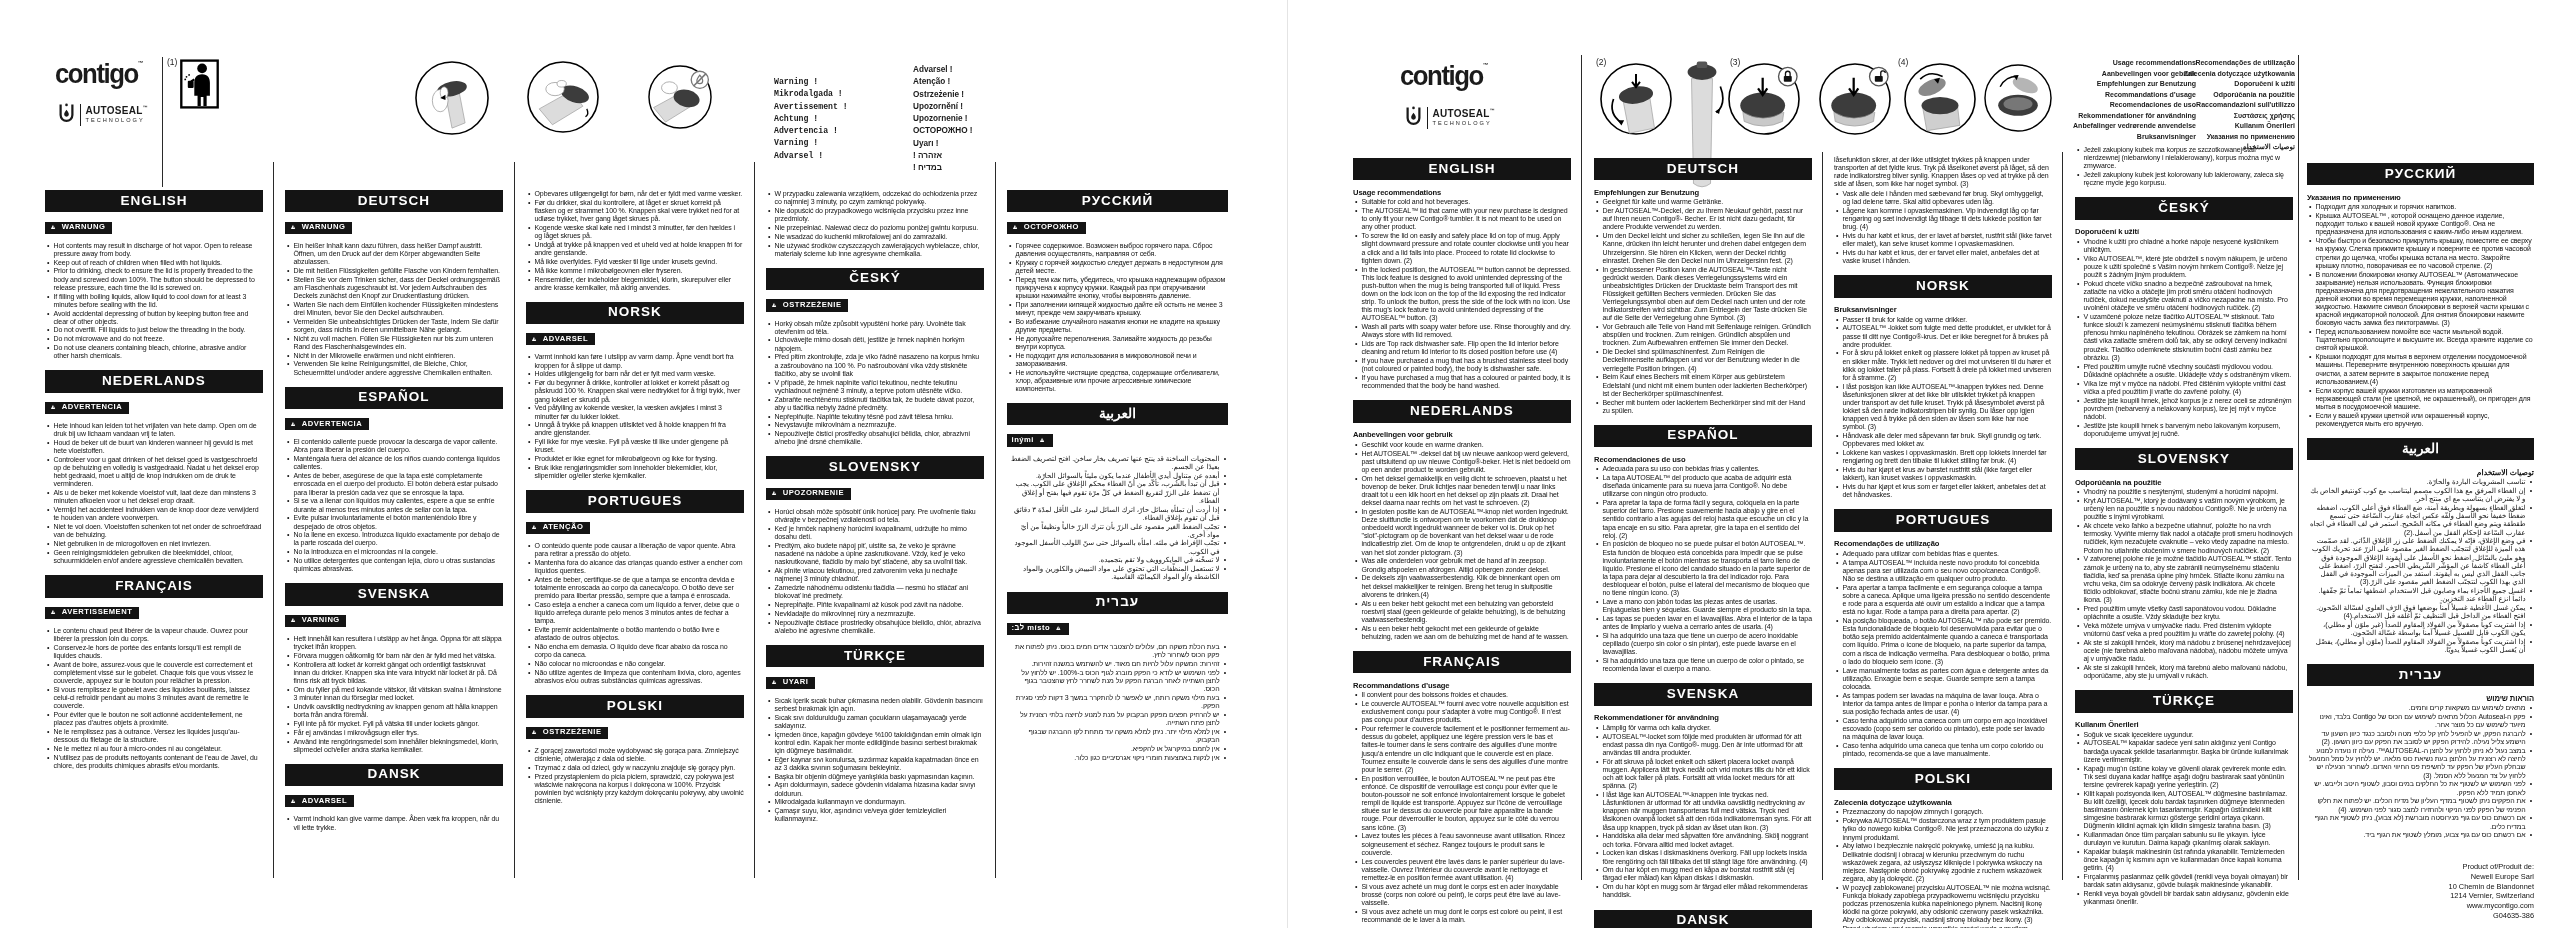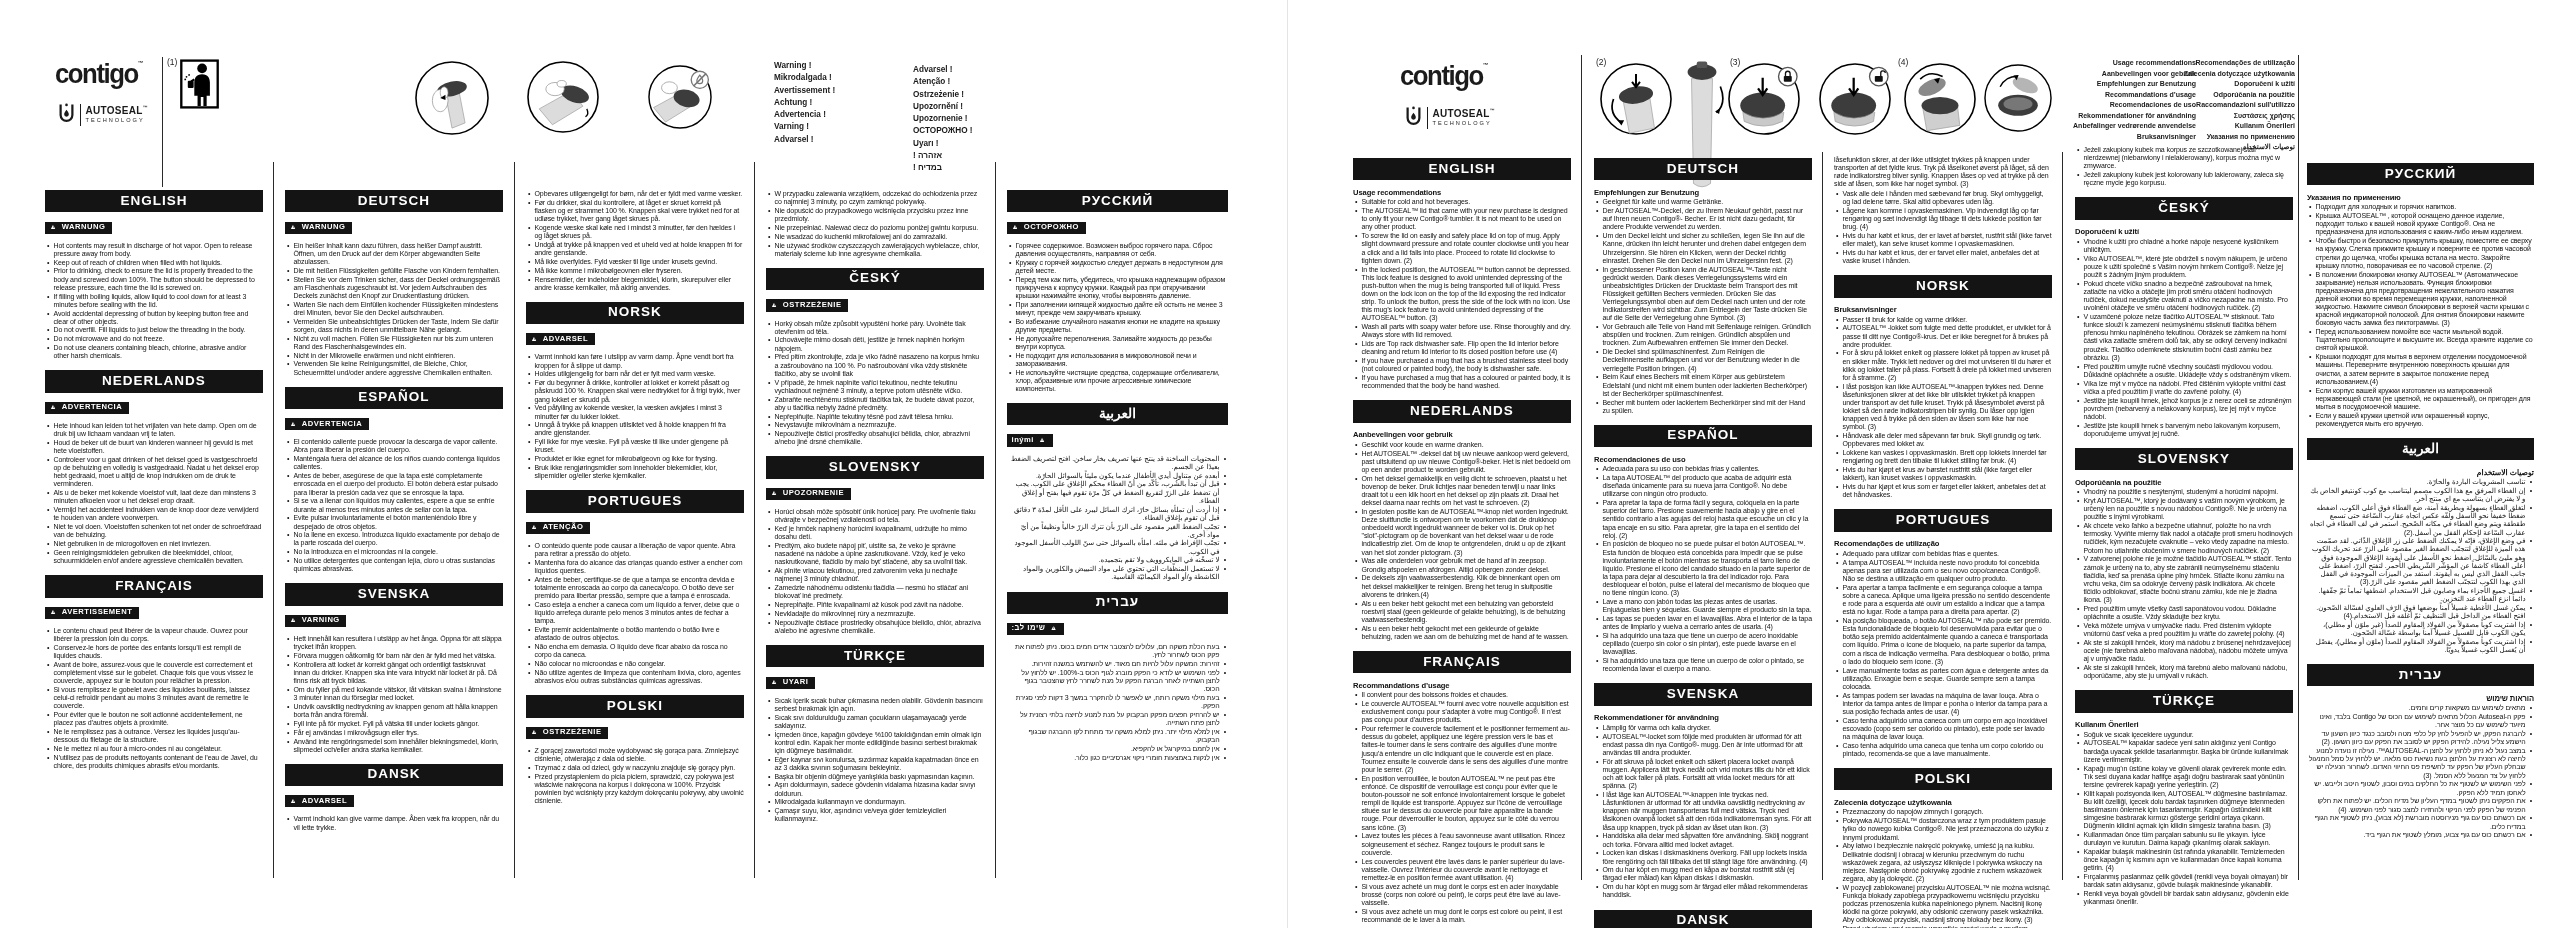--- a/index.html
+++ b/index.html
@@ -114,21 +114,21 @@
         <circle cx="50" cy="50" r="47" fill="#fff" stroke="#000" stroke-width="2.2"></circle>
         <path d="M10 66 L54 42 L70 62 L28 88 Z" fill="#dcdcdc" stroke="#9a9a9a"></path>
         <ellipse cx="60" cy="52" rx="20" ry="13" fill="#3c3c3c" transform="rotate(14 60 52)"></ellipse>
         <ellipse cx="34" cy="36" rx="12" ry="9" fill="#fff" stroke="#888"></ellipse>
         <circle cx="80" cy="24" r="13" fill="#fff" stroke="#777" stroke-width="2"></circle>
         <path d="M80 17 c-3 4 -4.4 6 -4.4 8.2 a4.4 4.4 0 0 0 8.8 0 c0 -2.2 -1.4 -4.2 -4.4 -8.2 z" fill="none" stroke="#777" stroke-width="1.8"></path>
         <path d="M71 33 L89 15" stroke="#777" stroke-width="2.4"></path>
       </svg>
     </div>
 
-    <div class="hlist" style="left:774px;top:60px;">
+    <div class="hlist" style="left:774px;top:76px;font-family:Liberation Mono, monospace;">
         <div class="hl-line">Warning !</div>
         <div class="hl-line">Mikrodalgada !</div>
         <div class="hl-line">Avertissement !</div>
         <div class="hl-line">Achtung !</div>
         <div class="hl-line">Advertencia !</div>
         <div class="hl-line">Varning !</div>
         <div class="hl-line">Advarsel !</div>
       </div>
     <div class="hlist" style="left:913px;top:64px;">
         <div class="hl-line">Advarsel !</div>
@@ -281,21 +281,21 @@
           <div class="b"><span class="dot">•</span><span class="btxt">Не используйте чистящие средства, содержащие отбеливатели, хлор, абразивные или прочие агрессивные химические компоненты.</span></div>
         </div><div class="lang-bar">العربية</div><div class="warn-box rtl" dir="rtl"><span class="tri">▲<i>!</i></span><span class="wlabel">inými</span></div><div class="bullets rtl" dir="rtl">
           <div class="b"><span class="dot">•</span><span class="btxt">المحتويات الساخنة قد ينتج عنها تصريف بخار ساخن. افتح لتصريف الضغط بعيدًا عن الجسم.</span></div>
           <div class="b"><span class="dot">•</span><span class="btxt">أبعده عن متناول أيدي الأطفال عندما يكون مليئاً بالسوائل الحارّة.</span></div>
           <div class="b"><span class="dot">•</span><span class="btxt">قبل أن تبدأ بالشُرب، تأكّد من أنّ الغطاء محكم الإغلاق على الكوب. يجب أن تضغط على الزرّ لتفريغ الضغط في كلّ مرّة تقوم فيها بفتح أو إغلاق الغطاء.</span></div>
           <div class="b"><span class="dot">•</span><span class="btxt">إذا أردت أن تملأه بسائل حارّ، اترك السائل ليبرد على الأقل لمدّة ٣ دقائق قبل أن تقوم بإغلاق الغطاء.</span></div>
           <div class="b"><span class="dot">•</span><span class="btxt">تجنّب الضغط الغير مقصود على الزرّ بأن تترك الزرّ خالياً ونظيفاً من أيّ مواد أخرى.</span></div>
           <div class="b"><span class="dot">•</span><span class="btxt">تجنّب الإفراط في ملئه. املأه بالسوائل حتى سنّ اللولب الأسفل الموجود في الكوب.</span></div>
           <div class="b"><span class="dot">•</span><span class="btxt">لا تسخّنه في المايكروويف ولا تقم بتجميده.</span></div>
           <div class="b"><span class="dot">•</span><span class="btxt">لا تستعمل المنظّفات التي تحتوي على مواد التبييض والكلورين والمواد الكاشطة و/أو المواد الكيمائيّة القاسية.</span></div>
-        </div><div class="lang-bar">עברית</div><div class="warn-box rtl" dir="rtl"><span class="tri">▲<i>!</i></span><span class="wlabel">שימו לב:</span></div><div class="bullets rtl" dir="rtl">
+        </div><div class="lang-bar">עברית</div><div class="warn-box rtl" dir="rtl"><span class="tri">▲<i>!</i></span><span class="wlabel">místo לב:</span></div><div class="bullets rtl" dir="rtl">
           <div class="b"><span class="dot">•</span><span class="btxt">בעת הכלת משקה חם, עלולים להצטבר אדים חמים בכוס. ניתן לפתוח את פקק הכוס לשחרור לחץ.</span></div>
           <div class="b"><span class="dot">•</span><span class="btxt">זהירות: המשקה עלול להיות חם מאוד. יש להשתמש במשנה זהירות.</span></div>
           <div class="b"><span class="dot">•</span><span class="btxt">לפני השימוש יש לודא כי הפקק מוברג לגוף הכוס ב-100%. יש ללחוץ על לחצן השתייה לאחר הברגת הפקק על מנת לשחרר לחץ שהצטבר בגוף הכוס.</span></div>
           <div class="b"><span class="dot">•</span><span class="btxt">בעת מילוי משקה רותח, יש לאפשר לו להתקרר במשך 3 דקות לפני סגירת הפקק.</span></div>
           <div class="b"><span class="dot">•</span><span class="btxt">יש להרחיק חפצים מפקק הבקבוק על מנת למנוע לחיצה בלתי רצונית על לחצן פתח השתייה.</span></div>
           <div class="b"><span class="dot">•</span><span class="btxt">אין למלא מילוי יתר. ניתן למלא משקה עד מתחת לקו ההברגה שבגוף הבקבוק.</span></div>
           <div class="b"><span class="dot">•</span><span class="btxt">אין לחמם במיקרוגל או להקפיא.</span></div>
           <div class="b"><span class="dot">•</span><span class="btxt">אין לנקות באמצעות חומרי ניקוי אגרסיביים כגון כלור.</span></div>
         </div></div>
   </div>
@@ -608,17 +608,25 @@
         <div class="bullets rtl" dir="rtl">
           <div class="b"><span class="dot">•</span><span class="btxt">מתאים לשימוש עם משקאות קרים וחמים.</span></div>
           <div class="b"><span class="dot">•</span><span class="btxt">פקק ה-Autoseal הכלול מתאים לשימוש עם הכוס של Contigo בלבד, ואינו מיועד לשימוש עם כל מוצר אחר.</span></div>
           <div class="b"><span class="dot">•</span><span class="btxt">להברגת הפקק, יש להפעיל לחץ קל כלפי מטה ולסובב כנגד כיוון השעון עד הישמע צליל נעילה. להידוק הפקק יש לסובב את הפקק עם כיוון השעון. (2)</span></div>
           <div class="b"><span class="dot">•</span><span class="btxt">במצב נעול לא ניתן ללחוץ על לחצן ה-AUTOSEAL™. נעילה זו נועדה למנוע לחיצה לא רצונית על הלחצן בעת נשיאת כוס מלאה. יש ללחוץ על סמל המנעול שבחלק העליון של הפקק עד לחשיפת פס החיווי האדום. לשחרור הנעילה יש ללחוץ על צד המנעול ללא הסמל. (3)</span></div>
           <div class="b"><span class="dot">•</span><span class="btxt">לפני השימוש יש לשטוף את כל החלקים במים וסבון, לשטוף היטב ולייבש. יש לאחסן תמיד ללא הפקק.</span></div>
           <div class="b"><span class="dot">•</span><span class="btxt">את הפקקים ניתן לשטוף במדף העליון של מדיח הכלים. יש לפתוח את חלקו הפנימי של הפקק לפני הניקוי ולהחזירו למצב סגור לפני השימוש. (4)</span></div>
           <div class="b"><span class="dot">•</span><span class="btxt">אם רכשתם כוס עם גוף מנירוסטה מוברשת (לא צבוע), ניתן לשטוף את הגוף במדיח כלים.</span></div>
           <div class="b"><span class="dot">•</span><span class="btxt">אם רכשתם כוס עם גוף צבוע, מומלץ לשטוף את הגוף ביד.</span></div>
         </div>
+        <div class="prod-info">
+          <div class="pil">Product of/Produit de:</div>
+          <div class="pil">Newell Europe Sarl</div>
+          <div class="pil">10 Chemin de Blandonnet</div>
+          <div class="pil">1214 Vernier, Switzerland</div>
+          <div class="pil">www.mycontigo.com</div>
+          <div class="pil">G04635-386</div>
+        </div>
       </div>
   </div>
 
 </div>
 
 
 </body></html>

